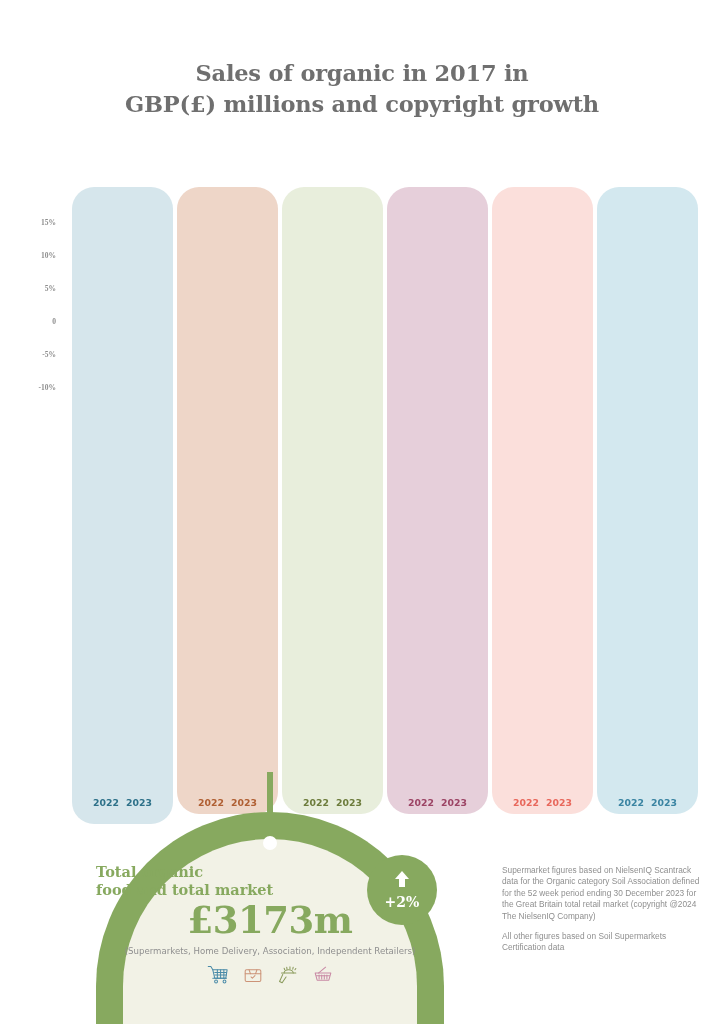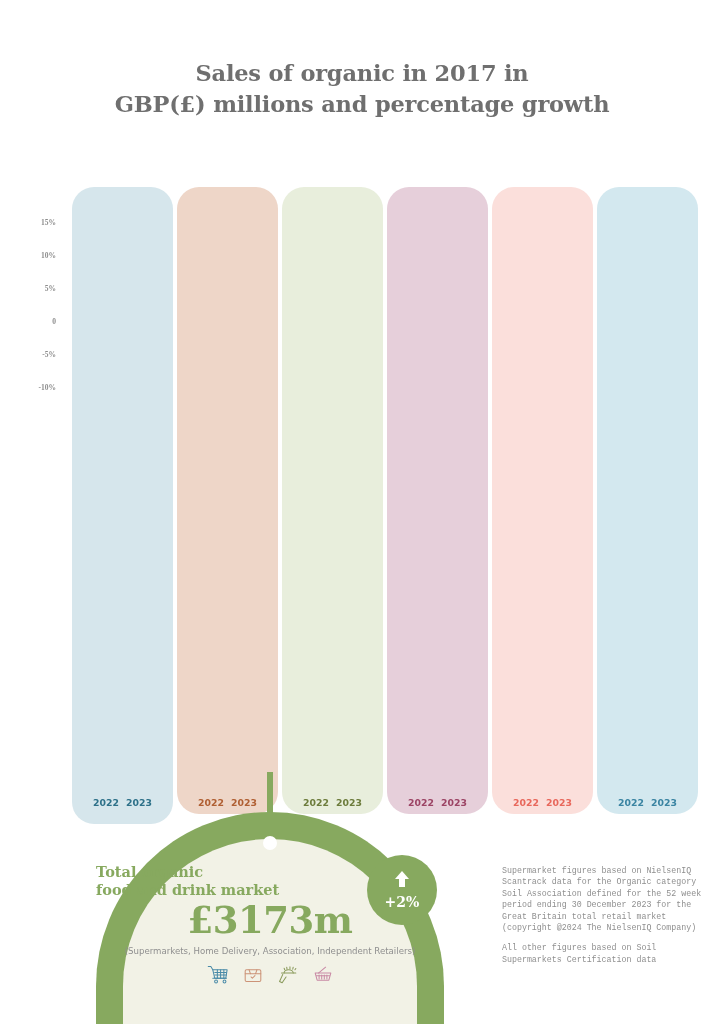--- a/index.html
+++ b/index.html
@@ -115,34 +115,34 @@
     color: #fff;
   }
   .badge-pct {
     font-family: "DejaVu Serif", serif;
     font-weight: bold; font-size: 14px; margin-top: 1px;
   }
 
   
   .footnotes { position: absolute; left: 502px; top: 865px; width: 200px; }
   .footnote {
-    font-family: Liberation Mono, monospace;
+    font-family: Liberation Sans, sans-serif;
     font-size: 8.3px; line-height: 11.4px;
     color: #8f8f8f;
     margin-bottom: 9px;
   }
 </style>
 </head>
 <body>
 
 <div id="page">
 
   <div class="title">
     <div>Sales of organic in 2017 in</div>
-    <div>GBP(£) millions and percentage growth</div>
+    <div>GBP(£) millions and copyright growth</div>
   </div>
 
   <div class="yaxis" id="yaxis">
       <div class="ytick" style="top: 218px;">15%</div>
       <div class="ytick" style="top: 251px;">10%</div>
       <div class="ytick" style="top: 284px;">5%</div>
       <div class="ytick" style="top: 317px;">0</div>
       <div class="ytick" style="top: 350px;">-5%</div>
       <div class="ytick" style="top: 383px;">-10%</div>
     </div>
@@ -169,21 +169,21 @@
     </div>
 
   <div class="stem"></div>
   <div class="dome-outer">
     <div class="dome-inner"></div>
   </div>
   <div class="stem-dot"></div>
 
   <div class="total-title">
     <div>Total organic</div>
-    <div>food and drink market</div>
+    <div>food and total market</div>
   </div>
   <div class="total-value">£3173m</div>
   <div class="total-sub">(Supermarkets, Home Delivery, Association, Independent Retailers)</div>
   <div class="total-icons" id="total-icons">
       <span><svg width="26" height="26" viewBox="0 0 40 40">
           <g fill="none" stroke="#4a8ba8" stroke-width="1.6" stroke-linecap="round" stroke-linejoin="round">
         <path d="M5 7 h4 l3 5"></path>
             <path d="M12 12 h22 l-2 13 H15 z"></path>
         <path d="M15 16 h18 M15 20 h18 M19 12 v13 M24 12 v13 M29 12 v13"></path>
         <circle cx="17" cy="30" r="2.2"></circle>

